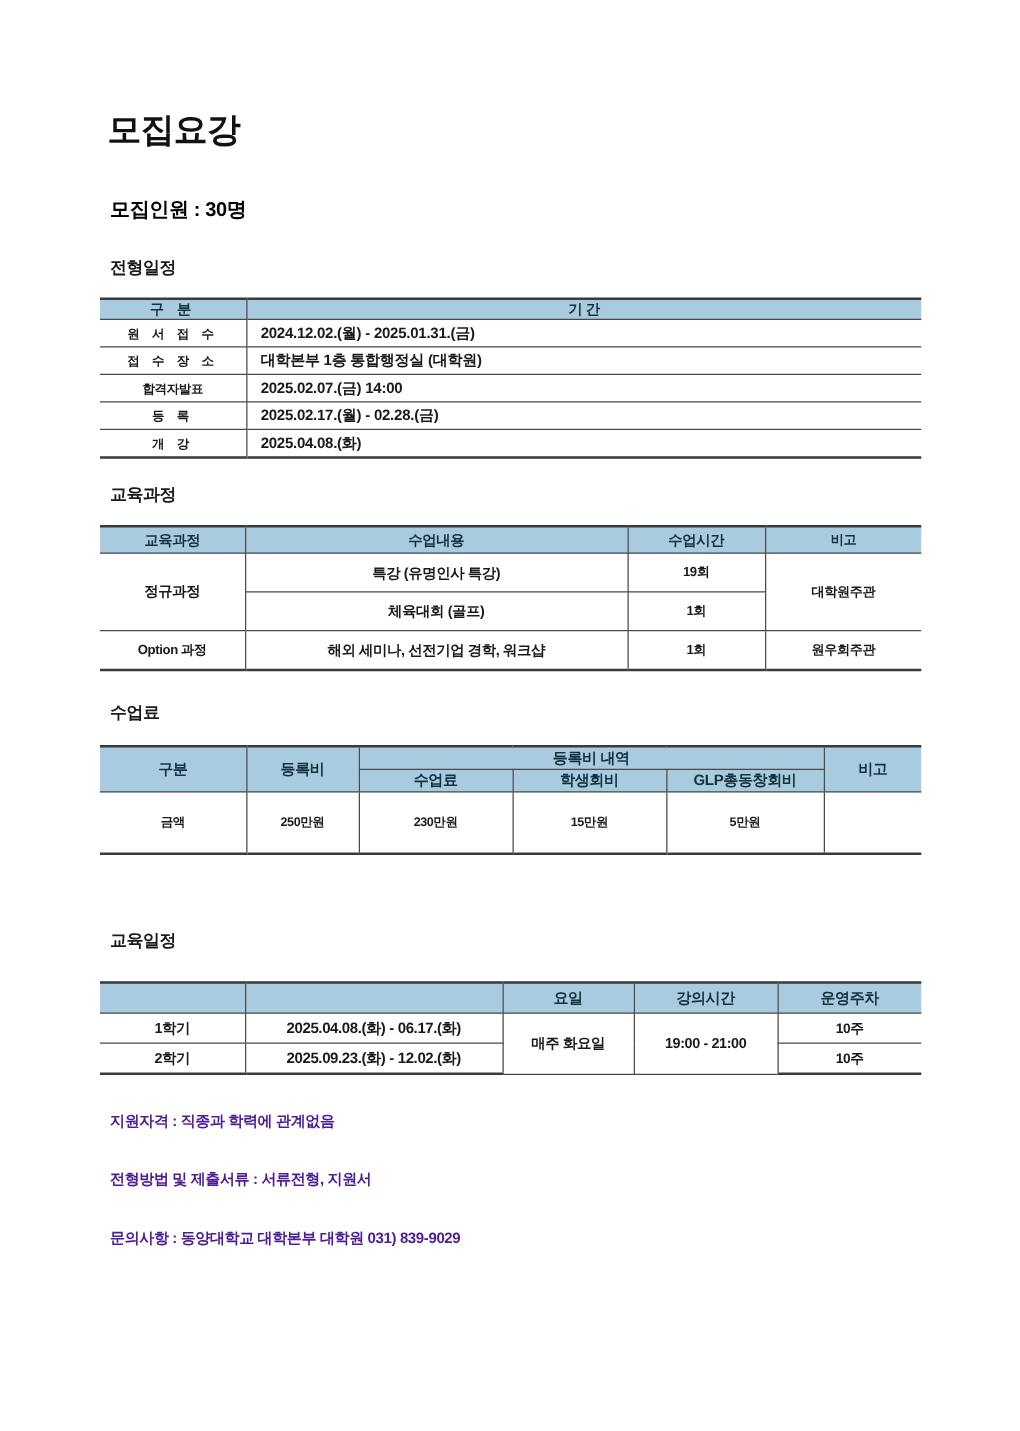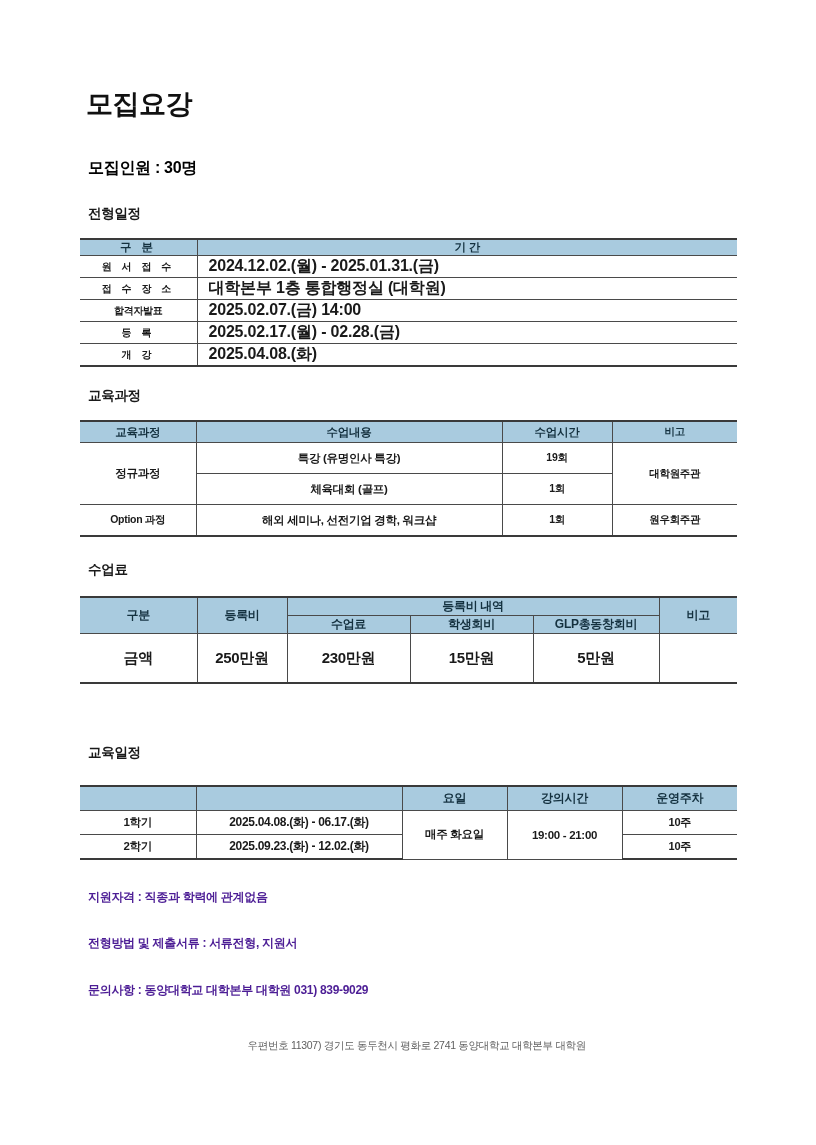--- a/index.html
+++ b/index.html
@@ -89,34 +89,34 @@
   #tbl-schedule td { height: 21px; }
   #tbl-schedule .c-label {
     font-weight: bold;
     font-size: 10px;
   }
   .spaced { letter-spacing: 3.5px; padding-left: 3.5px; margin-left: 48px; }
   #tbl-schedule .c-value {
     text-align: left;
     padding-left: 11px;
     font-weight: bold;
-    font-size: 16px;
+    font-size: 12px;
     letter-spacing: -0.2px;
   }
 
   
   #tbl-curriculum { top: 420px; }
   #tbl-curriculum td { height: 30px; font-weight: bold; }
   #tbl-curriculum .hd { height: 20px; }
   #tbl-curriculum .small { font-size: 10.5px; font-weight: bold; }
 
   
   #tbl-tuition { top: 596px; }
   #tbl-tuition .hd { font-size: 12px; }
-  #tbl-tuition .r-amt td { height: 48px; font-weight: bold; font-size: 15px; }
+  #tbl-tuition .r-amt td { height: 48px; font-weight: bold; font-size: 10px; }
 
   
   #tbl-academic { top: 785px; }
   #tbl-academic .hd { height: 23px; font-size: 12px; }
   #tbl-academic td { height: 23px; font-weight: bold; font-size: 12px; }
   #tbl-academic .term { font-size: 11.5px; }
   #tbl-academic .mid { font-weight: bold; font-size: 11.5px; }
   #tbl-academic .weeks { font-size: 11px; }
 
   
@@ -284,15 +284,14 @@
         <td>2025.09.23.(화) - 12.02.(화)</td>
         <td class="weeks nb-r">10주</td>
       </tr>
     </tbody>
   </table>
 
   <div class="note" id="note-0">지원자격 : 직종과 학력에 관계없음</div>
   <div class="note" id="note-1">전형방법 및 제출서류 : 서류전형, 지원서</div>
   <div class="note" id="note-2">문의사항 : 동양대학교 대학본부 대학원 031) 839-9029</div>
 
-  <div class="footer-addr">우편번호 11307) 경기도 동두천시 평화로 2741 동양대학교 대학본부 대학원</div>
 
 </div>
 
 </body></html>

